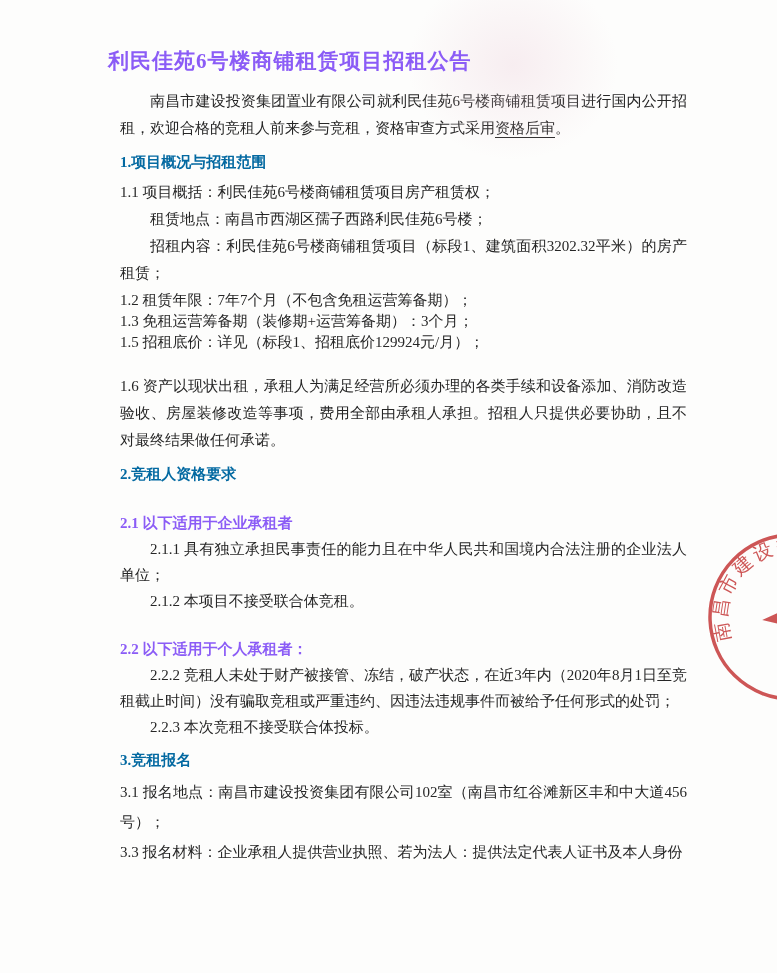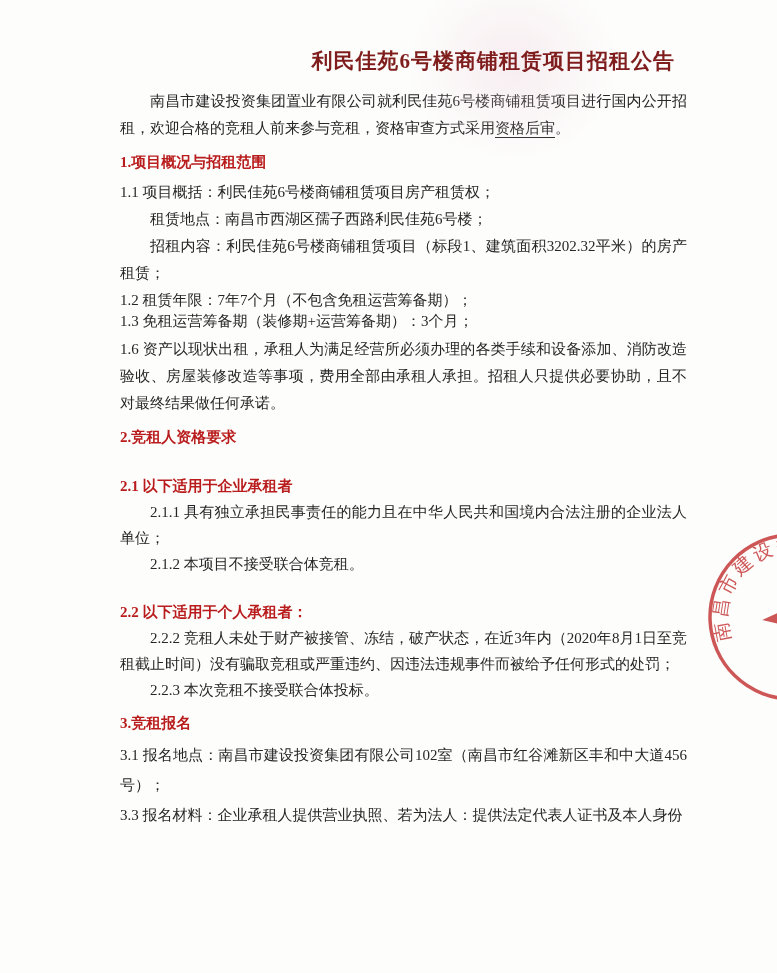--- a/index.html
+++ b/index.html
@@ -14,35 +14,35 @@
     box-sizing:border-box;
     padding:46px 90px 0 120px;
   }
   .smudge{
     position:absolute;left:408px;top:-30px;width:210px;height:190px;
     background:radial-gradient(closest-side,rgba(232,196,210,0.28),rgba(232,196,210,0));
     pointer-events:none;
   }
   h1.title{
     font-size:21px;font-weight:bold;letter-spacing:1px;
-    text-align:right;margin:0 0 12px 0;line-height:30px;
+    text-align:left;margin:0 0 12px 0;line-height:30px;
     transform:translateX(-12px);
-    color:#7f1d1d;
+    color:#8b5cf6;
   }
   p{margin:0;font-size:15px;line-height:27px;text-align:justify;}
   .indent{text-indent:2em;}
   h2.sec{
-    font-size:15px;font-weight:bold;color:#b91c1c;
+    font-size:15px;font-weight:bold;color:#0369a1;
     margin:7px 0 3px 0;line-height:27px;
   }
   .s1 p{line-height:27px;}
   .tight{line-height:21px !important;}
-  .tight-block{margin:3px 0 4px 0;}
+  .tight-block{margin:3px 0 20px 0;}
   .s2 p{line-height:26px;}
-  .s2 p.bold{font-weight:bold;color:#b91c1c;margin-top:22px;}
+  .s2 p.bold{font-weight:bold;color:#8b5cf6;margin-top:22px;}
   .s3 p{line-height:30px;}
   .u{border-bottom:1.5px solid #2a2a2a;padding-bottom:1px;}
   .stamp{
     position:absolute;left:692px;top:517px;width:200px;height:200px;
     transform:rotate(-24deg);
     opacity:0.88;
     mix-blend-mode:multiply;
     pointer-events:none;
   }
 </style>
@@ -58,20 +58,21 @@
   <p class="indent"><span>南昌市建设投资集团置业有限公司就利民佳苑6号楼商铺租赁项目进行国内公开招租，欢迎合格的竞租人前来参与竞租，资格审查方式采用</span><span class="u">资格后审</span><span>。</span></p>
 
   <h2 class="sec">1.项目概况与招租范围</h2>
   <div class="s1">
     <p>1.1 项目概括：利民佳苑6号楼商铺租赁项目房产租赁权；</p>
     <p class="indent">租赁地点：南昌市西湖区孺子西路利民佳苑6号楼；</p>
     <p class="indent">招租内容：利民佳苑6号楼商铺租赁项目（标段1、建筑面积3202.32平米）的房产租赁；</p>
     <div class="tight-block">
       <p class="tight">1.2 租赁年限：7年7个月（不包含免租运营筹备期）；</p>
       <p class="tight">1.3 免租运营筹备期（装修期+运营筹备期）：3个月；</p>
+      <p class="tight">1.5 招租底价：详见（标段1、招租底价129924元/月）；</p>
     </div>
     <p>1.6 资产以现状出租，承租人为满足经营所必须办理的各类手续和设备添加、消防改造验收、房屋装修改造等事项，费用全部由承租人承担。招租人只提供必要协助，且不对最终结果做任何承诺。</p>
   </div>
 
   <h2 class="sec">2.竞租人资格要求</h2>
   <div class="s2">
     <p class="bold">2.1 以下适用于企业承租者</p>
     <p class="indent">2.1.1 具有独立承担民事责任的能力且在中华人民共和国境内合法注册的企业法人单位；</p>
     <p class="indent">2.1.2 本项目不接受联合体竞租。</p>
     <p class="bold">2.2 以下适用于个人承租者：</p>

